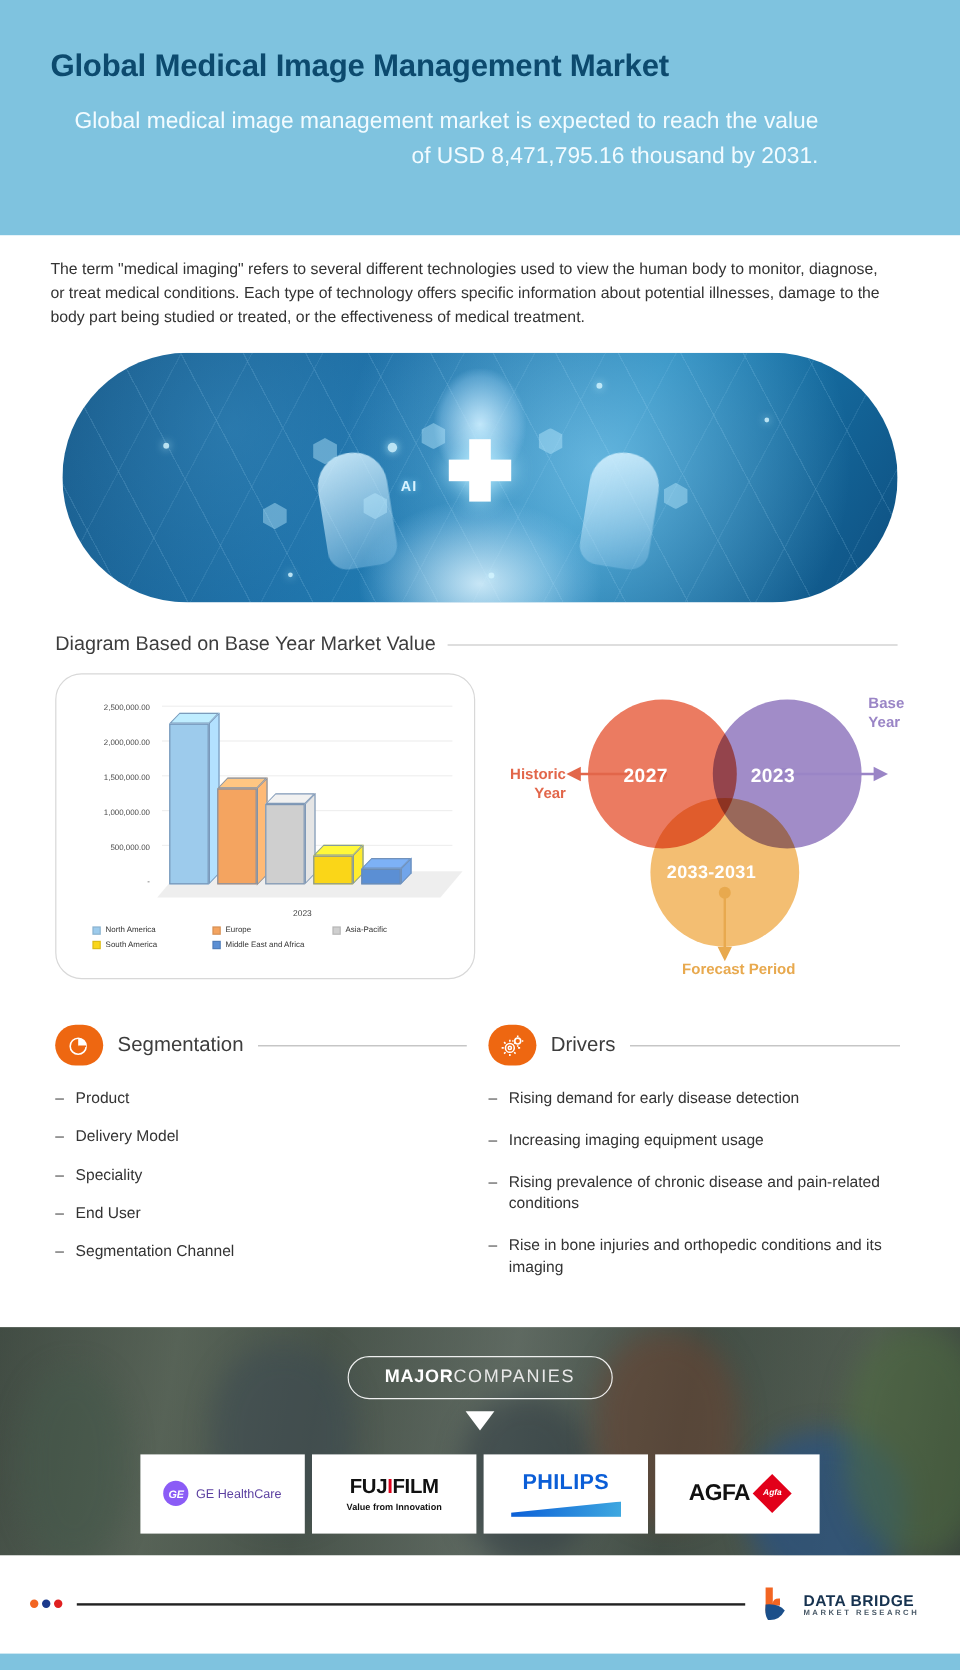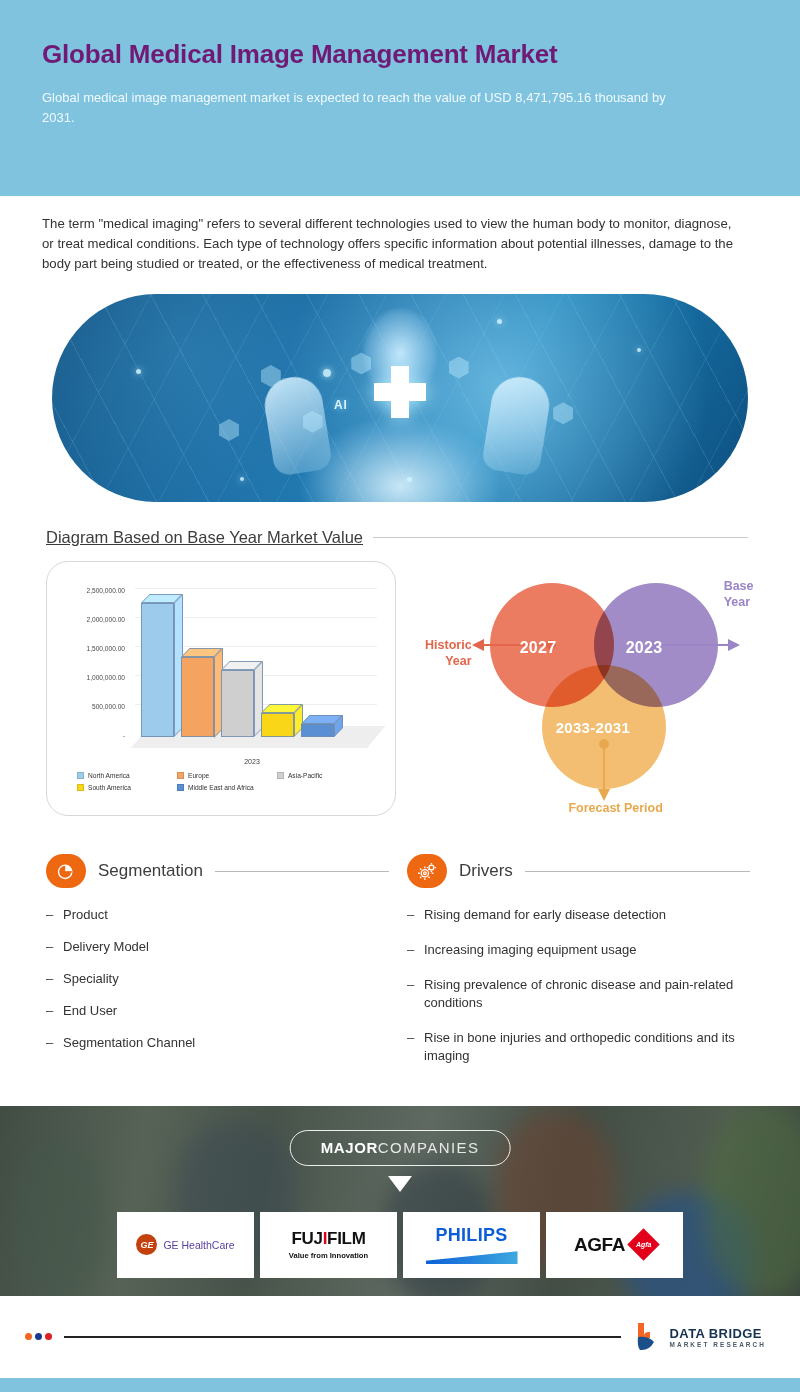--- a/index.html
+++ b/index.html
@@ -12,28 +12,28 @@
     color:#3a3a3a;
   }
 
   
   .header {
     background:#7FC3DF;
     padding:38px 0 34px 42px;
     height:196px;
   }
   .header h1 {
-    font-size:26px; font-weight:bold; color:#701a75;
+    font-size:26px; font-weight:bold; color:#0c4a6e;
     line-height:1.28; letter-spacing:-0.2px;
     max-width:530px;
   }
   .header p {
     margin-top:17px;
-    font-size:13px; color:#f2fbff; line-height:1.5;
-    max-width:640px; font-weight:400;
+    font-size:19px; color:#f2fbff; line-height:1.5;
+    max-width:640px; font-weight:400;text-align:right;
   }
 
   
   .intro {
     padding:18px 58px 10px 42px;
     font-size:13.2px; line-height:1.52; color:#333;
   }
 
   
   .hero-wrap { padding:10px 52px 0 52px; }
@@ -88,21 +88,20 @@
   .hero .dot {
     position:absolute; border-radius:50%;
     background:rgba(210,245,255,.85);
     box-shadow:0 0 7px rgba(190,240,255,.9);
   }
 
   
   .sec-head {
     display:flex; align-items:center; gap:10px;
     padding:26px 52px 0 46px;
-    text-decoration:underline;
   }
   .sec-head .title { font-size:16.5px; color:#3d3d3d; white-space:nowrap; }
   .sec-head .rule { flex:1; height:1px; background:#c9c9c9; }
 
   
   .diagram-row {
     display:flex; padding:14px 20px 0 46px; gap:8px;
   }
 
   
@@ -231,21 +230,21 @@
     display:flex; justify-content:center; gap:6px;
   }
   .logo-card {
     width:137px; height:66px; background:#fff;
     display:flex; align-items:center; justify-content:center;
     flex-direction:column; gap:2px;
   }
   .ge-wrap { display:flex; align-items:center; gap:6px; }
   .ge-mono {
     width:21px; height:21px; border-radius:50%;
-    background:#c2410c; color:#fff; font-size:9px; font-style:italic;
+    background:#8b5cf6; color:#fff; font-size:9px; font-style:italic;
     display:flex; align-items:center; justify-content:center; font-weight:bold;
   }
   .ge-txt { font-size:10.5px; color:#5B3FA0; }
   .fuji { font-size:17px; font-weight:bold; color:#111; letter-spacing:-.3px; }
   .fuji .red { color:#E0001B; }
   .fuji-sub { font-size:7.6px; font-weight:bold; color:#111; }
   .philips { font-size:18px; font-weight:bold; color:#0B5ED7; letter-spacing:.3px; }
   .philips-wave {
     width:92px; height:13px; margin-top:3px;
     background:linear-gradient(100deg,#0B5ED7,#3FA9E0);

